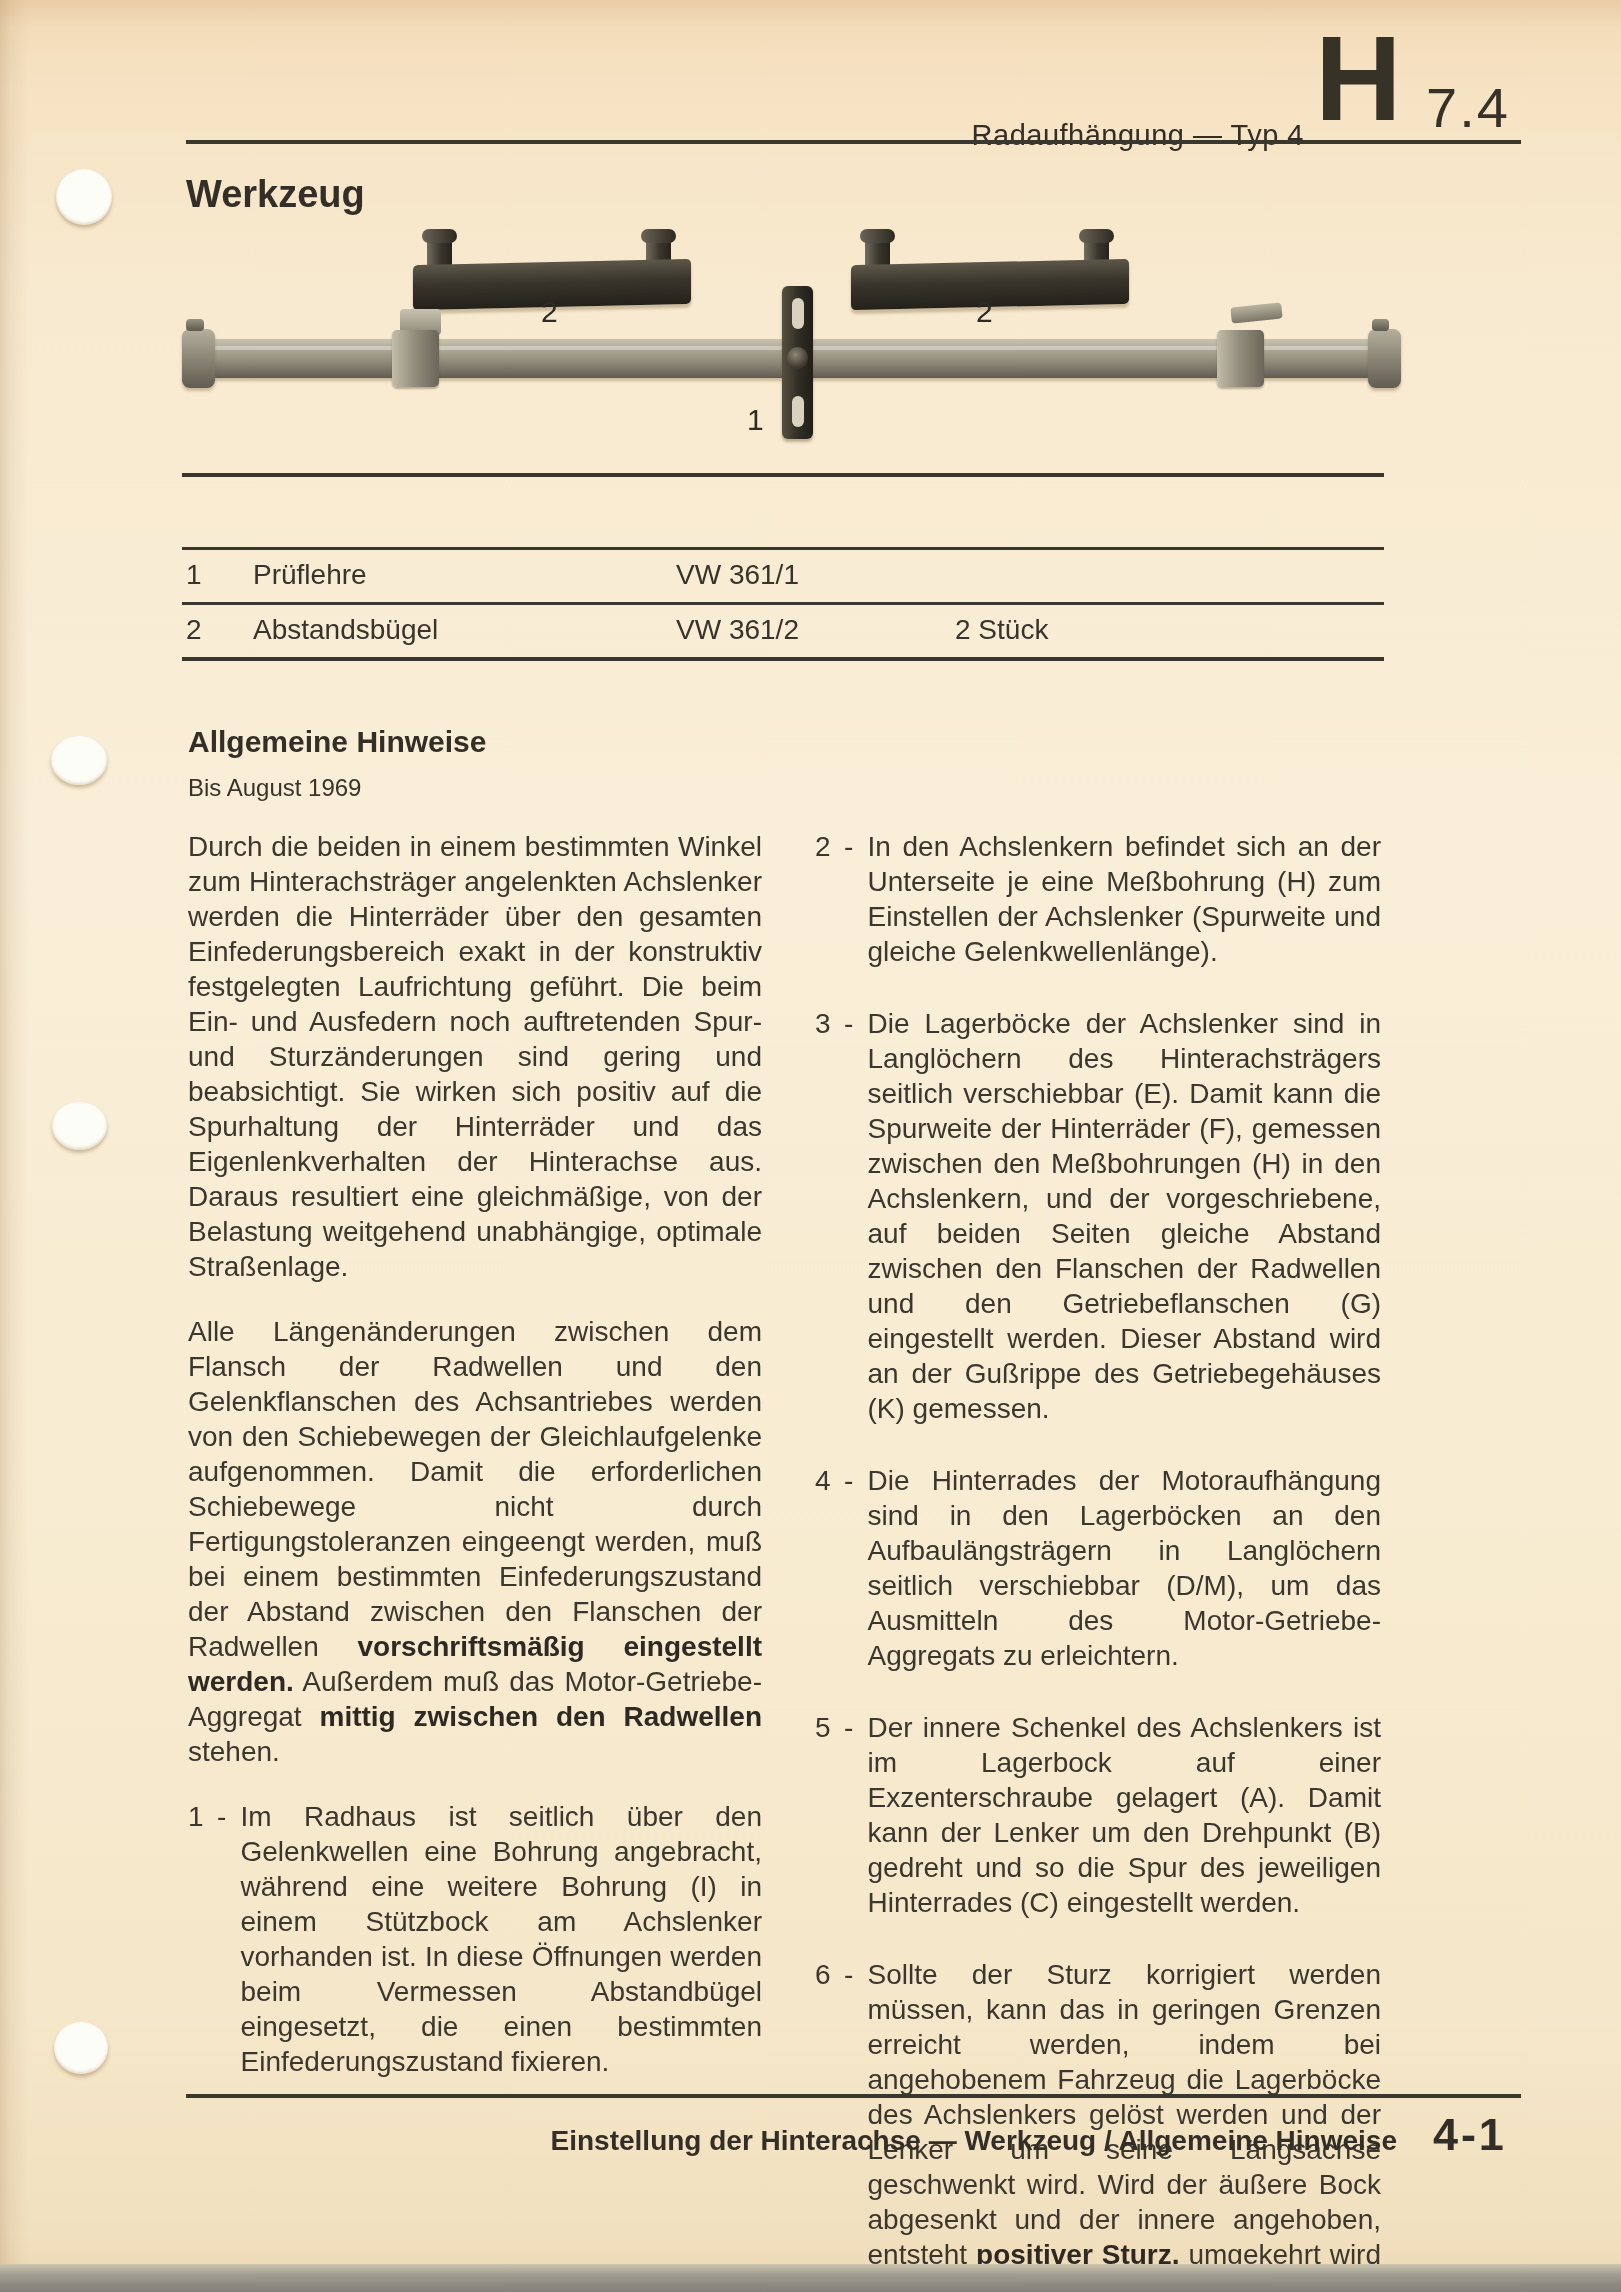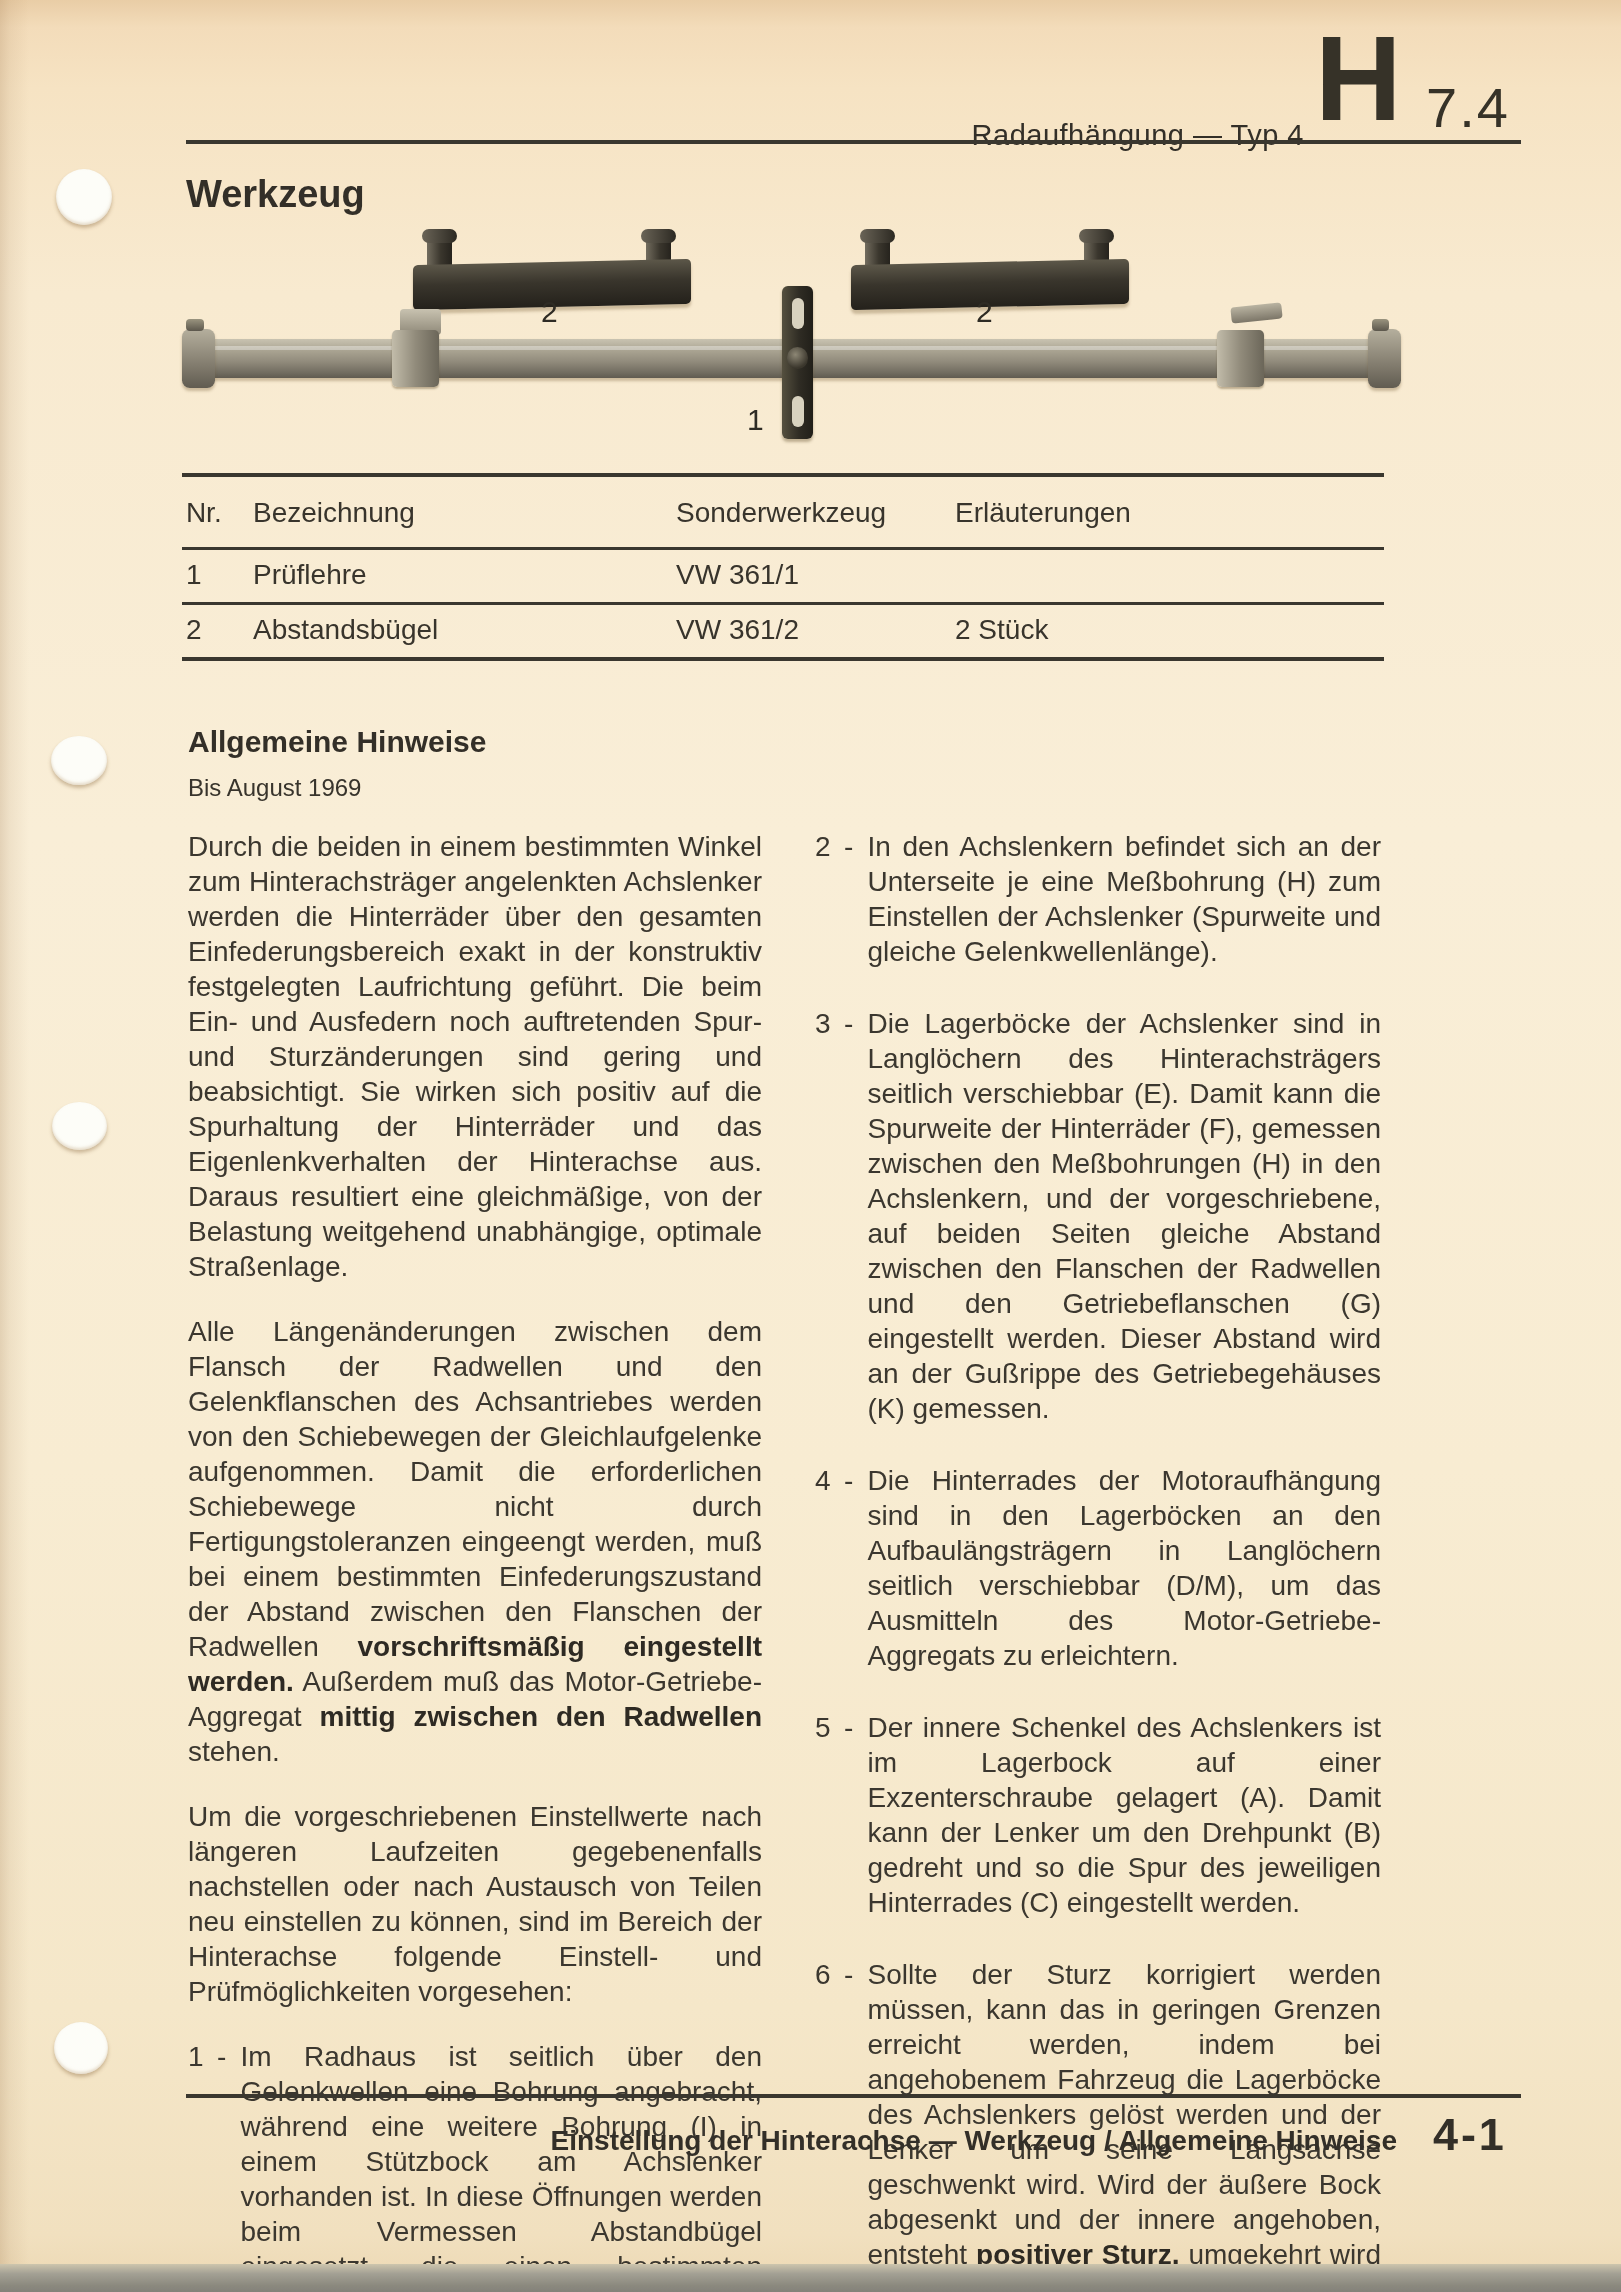--- a/index.html
+++ b/index.html
@@ -156,26 +156,20 @@
     <div class="plate">
       <div class="slot s1"></div>
       <div class="boss"></div>
       <div class="slot s2"></div>
     </div>
     <div class="fig-label lab-1">1</div>
   </div>
 
   <div class="ttable">
     <div class="tline tl1"></div>
-    <div class="trow tr-head">
-      <span class="tc c-nr">Nr.</span>
-      <span class="tc c-bez">Bezeichnung</span>
-      <span class="tc c-son">Sonderwerkzeug</span>
-      <span class="tc c-erl">Erläuterungen</span>
-    </div>
     <div class="tline tl2"></div>
     <div class="trow tr-1">
       <span class="tc c-nr">1</span>
       <span class="tc c-bez">Prüflehre</span>
       <span class="tc c-son">VW 361/1</span>
       <span class="tc c-erl"></span>
     </div>
     <div class="tline tl3"></div>
     <div class="trow tr-2">
       <span class="tc c-nr">2</span>
@@ -185,21 +179,20 @@
     </div>
     <div class="tline tl4"></div>
   </div>
 
   <div class="sec-title">Allgemeine Hinweise</div>
   <div class="sec-sub">Bis August 1969</div>
 
   <div class="col col-left">
     <p>Durch die beiden in einem bestimmten Winkel zum Hinterachsträger angelenkten Achslenker werden die Hinterräder über den gesamten Einfederungsbereich exakt in der konstruktiv festgelegten Laufrichtung geführt. Die beim Ein- und Ausfedern noch auftretenden Spur- und Sturzänderungen sind gering und beabsichtigt. Sie wirken sich positiv auf die Spurhaltung der Hinterräder und das Eigenlenkverhalten der Hinterachse aus. Daraus resultiert eine gleichmäßige, von der Belastung weitgehend unabhängige, optimale Straßenlage.</p>
     <p><span>Alle Längenänderungen zwischen dem Flansch der Radwellen und den Gelenkflanschen des Achsantriebes werden von den Schiebewegen der Gleichlaufgelenke aufgenommen. Damit die erforderlichen Schiebewege nicht durch Fertigungstoleranzen eingeengt werden, muß bei einem bestimmten Einfederungszustand der Abstand zwischen den Flanschen der Radwellen </span><strong>vorschriftsmäßig eingestellt werden.</strong><span> Außerdem muß das Motor-Getriebe-Aggregat </span><strong>mittig zwischen den Radwellen</strong><span> stehen.</span></p>
-    <p>Um die vorgeschriebenen Einstellwerte nach längeren Laufzeiten gegebenenfalls nachstellen oder nach Austausch von Teilen neu einstellen zu können, sind im Bereich der Hinterachse folgende Einstell- und Prüfmöglichkeiten vorgesehen:</p>
     <div class="item">
       <span class="inum">1</span>
       <span class="idash">-</span>
       <div class="ibody">Im Radhaus ist seitlich über den Gelenkwellen eine Bohrung angebracht, während eine weitere Bohrung (I) in einem Stützbock am Achslenker vorhanden ist. In diese Öffnungen werden beim Vermessen Abstandbügel eingesetzt, die einen bestimmten Einfederungszustand fixieren.</div>
     </div>
   </div>
 
   <div class="col col-right">
     <div class="item">
       <span class="inum">2</span>

